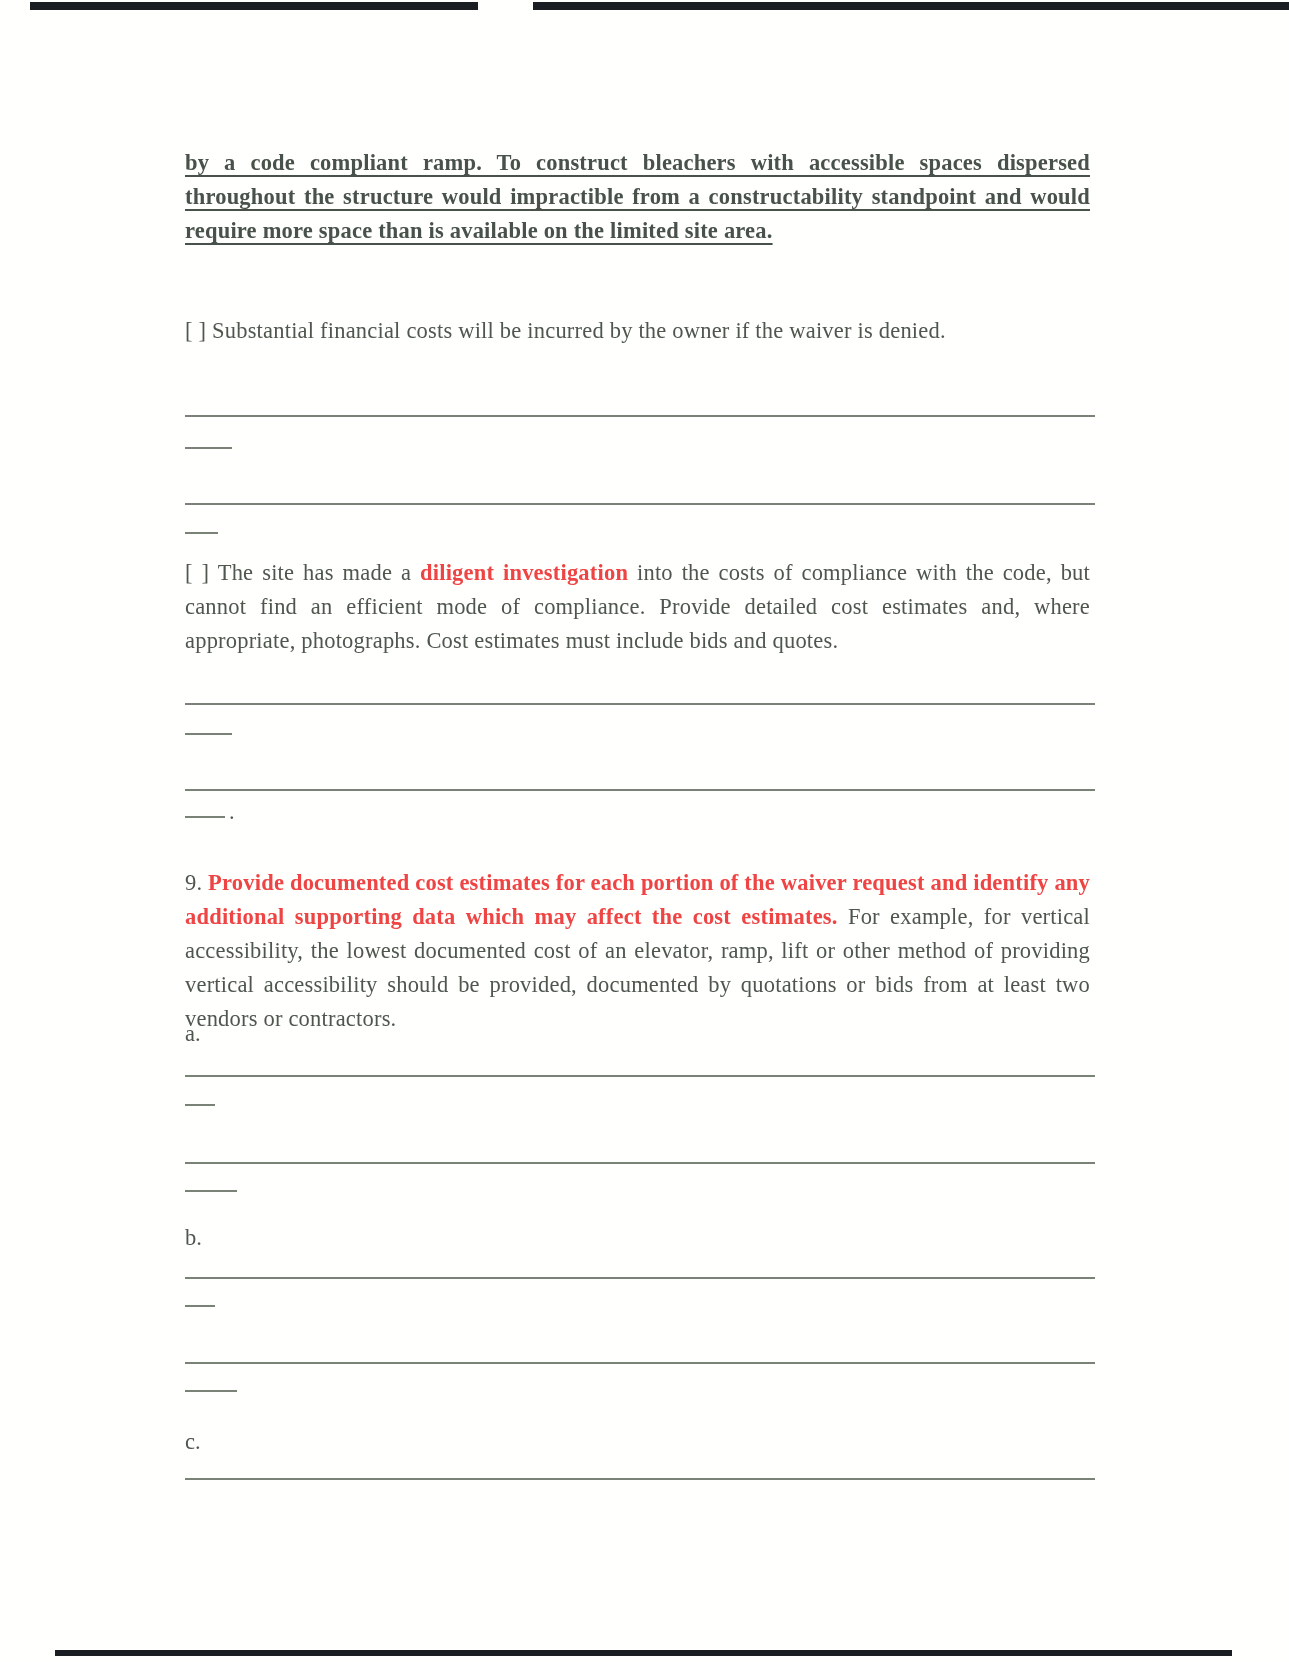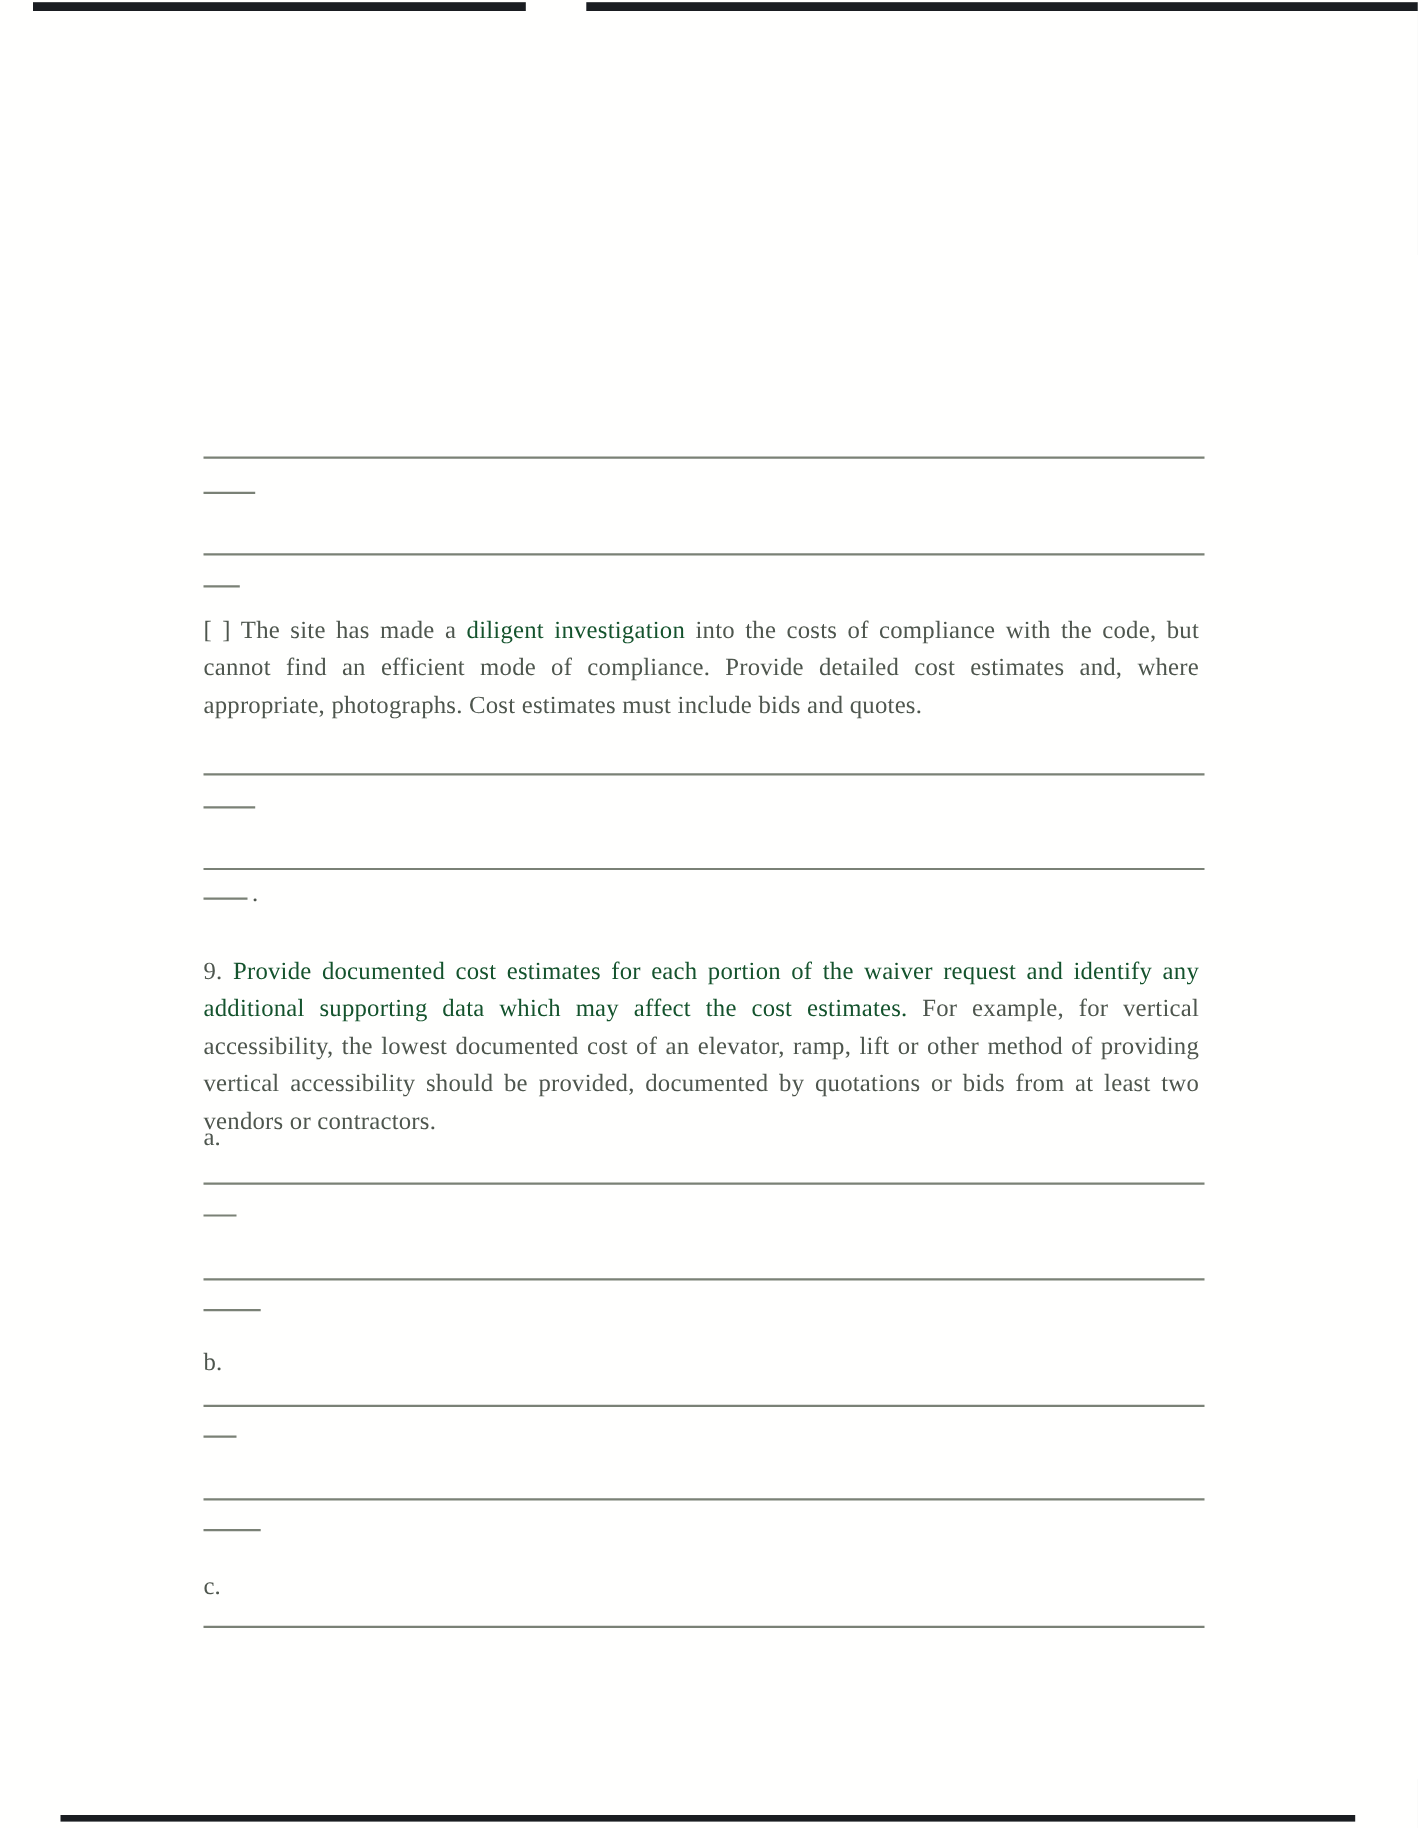--- a/index.html
+++ b/index.html
@@ -23,41 +23,45 @@
     letter-spacing: 0.2px;
   }
   .justify { text-align: justify; }
   .heading {
     font-weight: bold;
     color: #49524a;
     text-decoration: underline;
     text-decoration-thickness: 2px;
     text-underline-offset: 5px;
   }
-  .b { font-weight: normal; color: #14532d; }
+  .b { font-weight: bold; color: #ef4444; }
   .hline {
     position: absolute;
     left: 185px;
     height: 0;
     border-top: 2px solid rgba(104, 112, 99, 0.88);
   }
   .hline.long { width: 910px; }
   .list-label { position: absolute; left: 185px; font-size: 22.5px; line-height: 24px; }
   .suffix-dot { position: absolute; font-size: 22.5px; line-height: 24px; }
 </style>
 </head>
 <body>
 
 <div class="page">
 
   <div class="scan-bar" style="left:30px; top:2px; width:448px; height:8px;"></div>
   <div class="scan-bar" style="left:533px; top:2px; width:756px; height:8px;"></div>
   <div class="scan-bar" style="left:55px; top:1650px; width:1177px; height:6px;"></div>
 
+  <div class="txt justify heading" style="top:146px;">by a code compliant ramp.  To construct bleachers with accessible spaces dispersed throughout the structure would impractible from a constructability standpoint and would require more space than is available on the limited site area.</div>
 
+  <div class="txt" style="top:314px;">
+    <span>[ ]</span><span> Substantial financial costs will be incurred by the owner if the waiver is denied.</span>
+  </div>
 
   <div class="hline long" style="top:415px;"></div>
   <div class="hline" style="top:447px; width:47px;"></div>
   <div class="hline long" style="top:503px;"></div>
   <div class="hline" style="top:532px; width:33px;"></div>
 
   <div class="txt justify" style="top:556px;">
     <span>[ ]</span><span> The site has made a </span><span class="b">diligent investigation</span><span> into the costs of compliance with the code, but cannot find an efficient mode of compliance. Provide detailed cost estimates and, where appropriate, photographs. Cost estimates must include bids and quotes.</span>
   </div>
 

